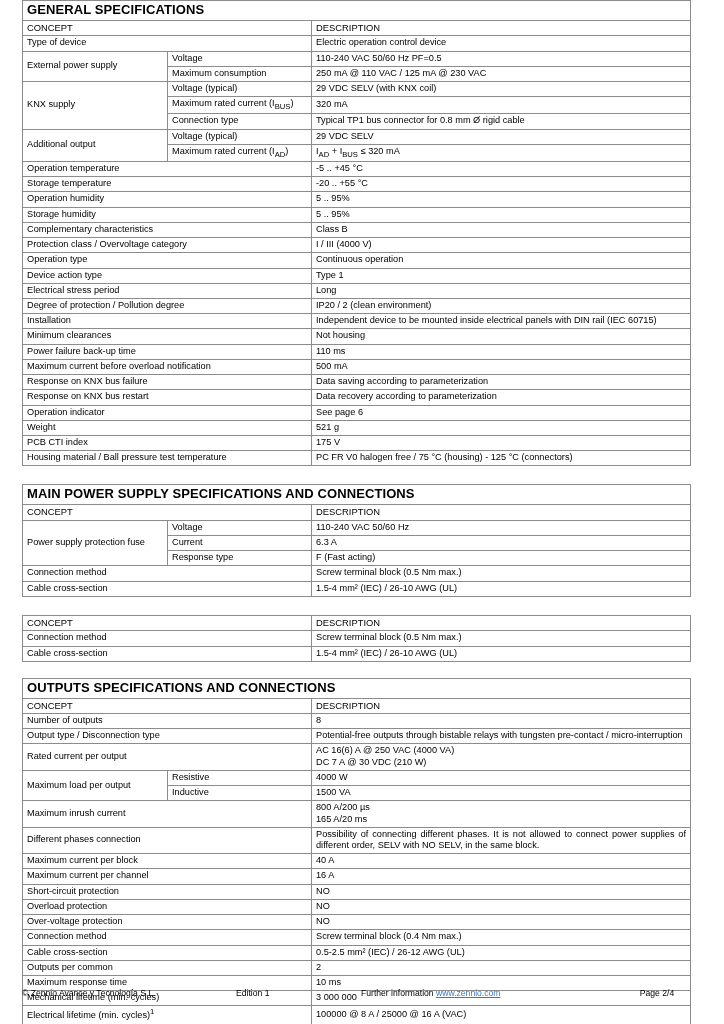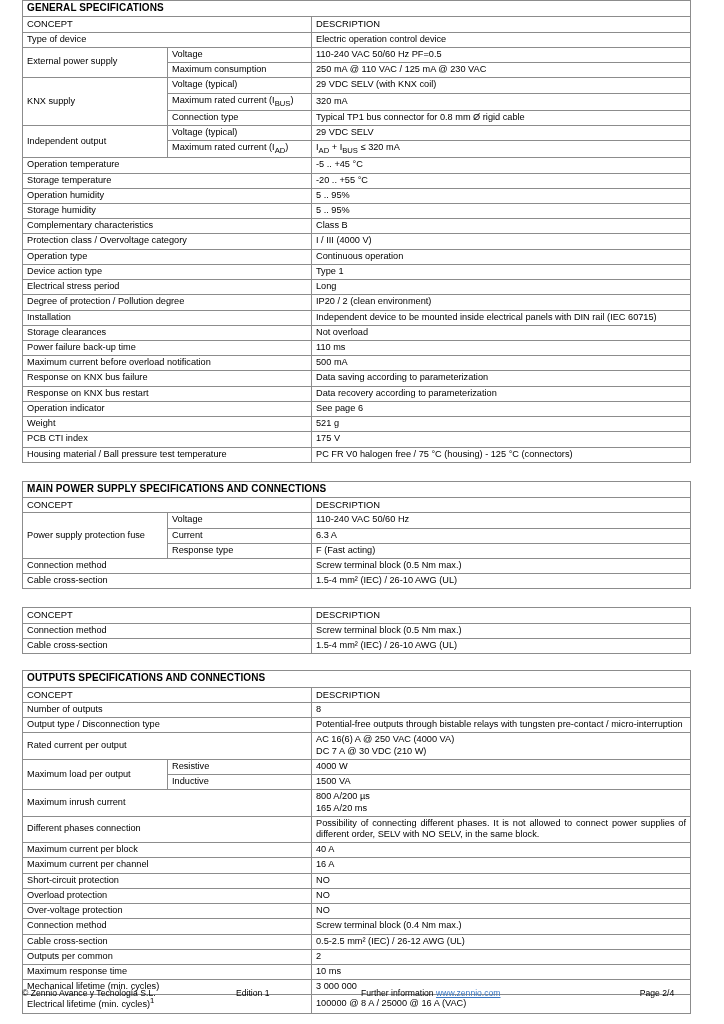--- a/index.html
+++ b/index.html
@@ -31,21 +31,21 @@
   }
   table.spec td {
     border: 1px solid #8c8c8c;
     padding: 1px 4px 2px 4px;
     vertical-align: middle;
     line-height: 1.22;
     background: #ffffff;
   }
   td.title-cell {
     font-weight: bold;
-    font-size: 10px;
+    font-size: 13px;
     letter-spacing: 0.1px;
     background: #ffffff;
     padding: 3px 4px 3px 5px;
   }
   td.hdr {
     font-weight: normal;
     font-size: 9.4px;
     background: #c3c3c3;
     padding: 2px 4px 2px 5px;
   }
@@ -117,21 +117,21 @@
           </tr>
           <tr>
             <td>Maximum rated current (I<sub>BUS</sub>)</td>
             <td class="desc">320 mA</td>
           </tr>
           <tr>
             <td>Connection type</td>
             <td class="desc">Typical TP1 bus connector for 0.8 mm Ø rigid cable</td>
           </tr>
           <tr>
-            <td rowspan="2">Independent output</td>
+            <td rowspan="2">Additional output</td>
             <td>Voltage (typical)</td>
             <td class="desc">29 VDC SELV</td>
           </tr>
           <tr>
             <td>Maximum rated current (I<sub>AD</sub>)</td>
             <td class="desc">I<sub>AD</sub> + I<sub>BUS</sub> ≤ 320 mA</td>
           </tr>
           <tr>
             <td colspan="2">Operation temperature</td>
             <td class="desc">-5 .. +45 °C</td>
@@ -170,22 +170,22 @@
           </tr>
           <tr>
             <td colspan="2">Degree of protection / Pollution degree</td>
             <td class="desc">IP20 / 2 (clean environment)</td>
           </tr>
           <tr>
             <td colspan="2">Installation</td>
             <td class="desc just">Independent device to be mounted inside electrical panels with DIN rail (IEC 60715)</td>
           </tr>
           <tr>
-            <td colspan="2">Storage clearances</td>
-            <td class="desc">Not overload</td>
+            <td colspan="2">Minimum clearances</td>
+            <td class="desc">Not housing</td>
           </tr>
           <tr>
             <td colspan="2">Power failure back-up time</td>
             <td class="desc">110 ms</td>
           </tr>
           <tr>
             <td colspan="2">Maximum current before overload notification</td>
             <td class="desc">500 mA</td>
           </tr>
           <tr>

